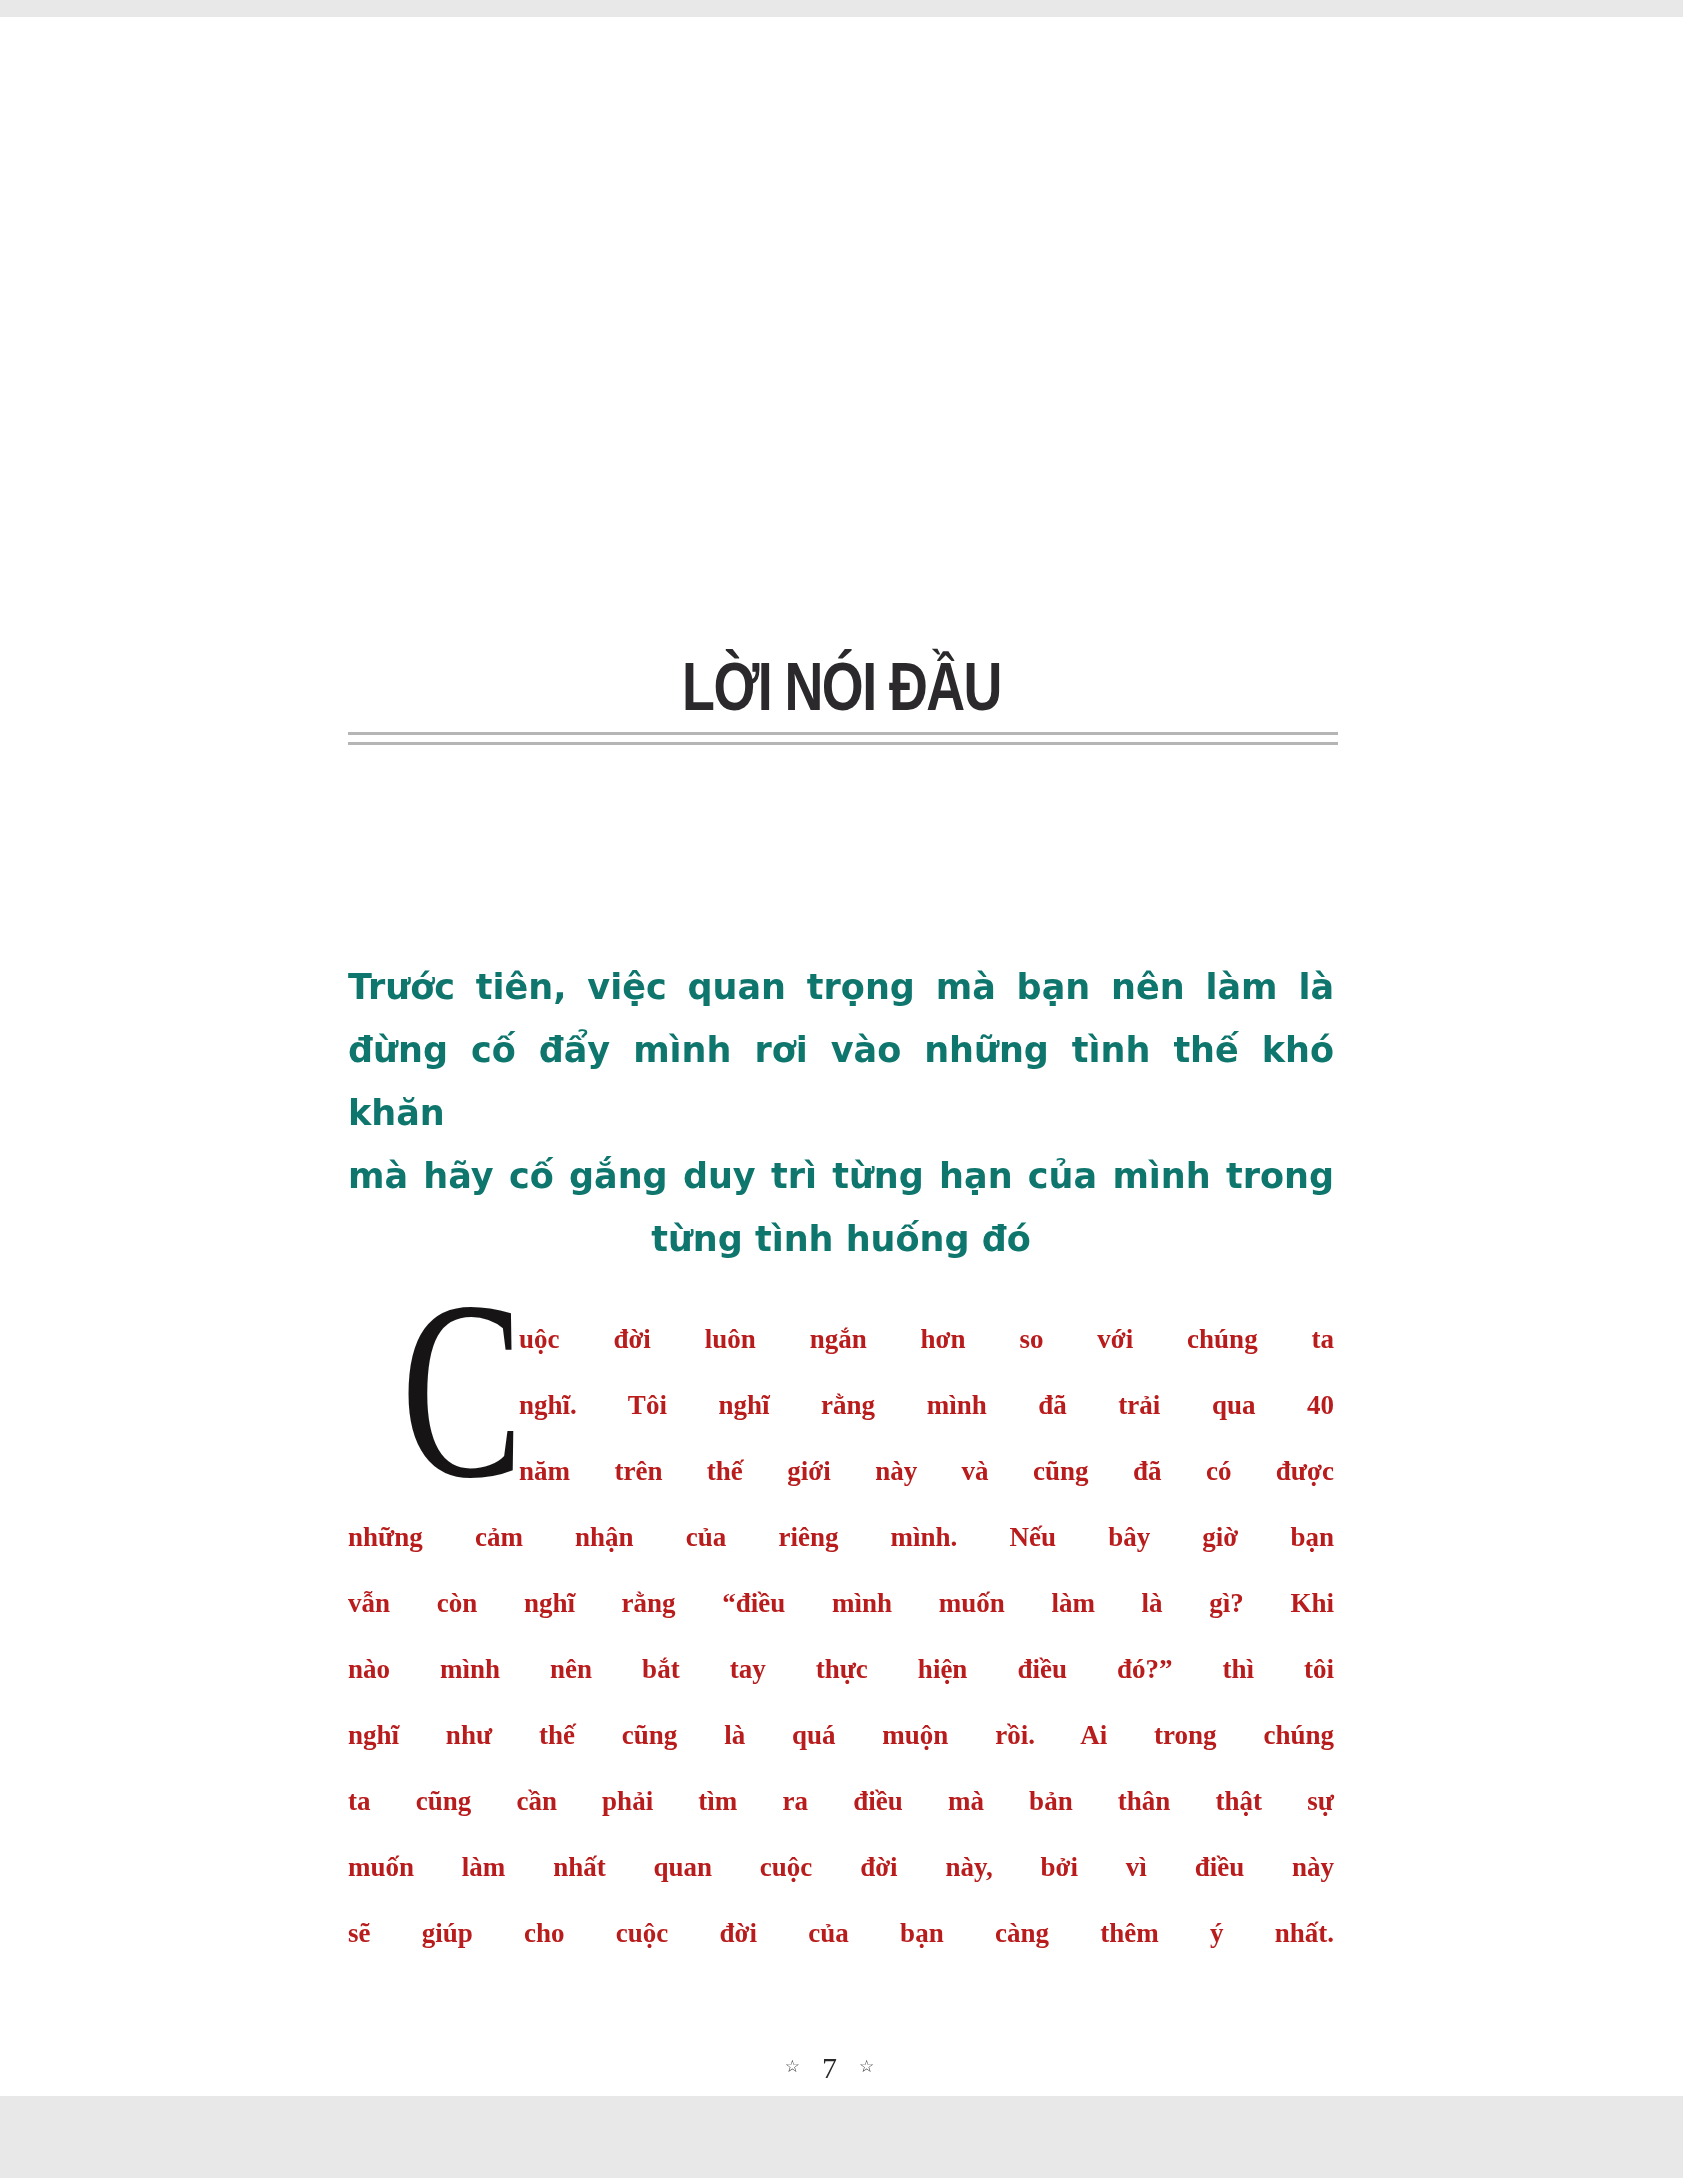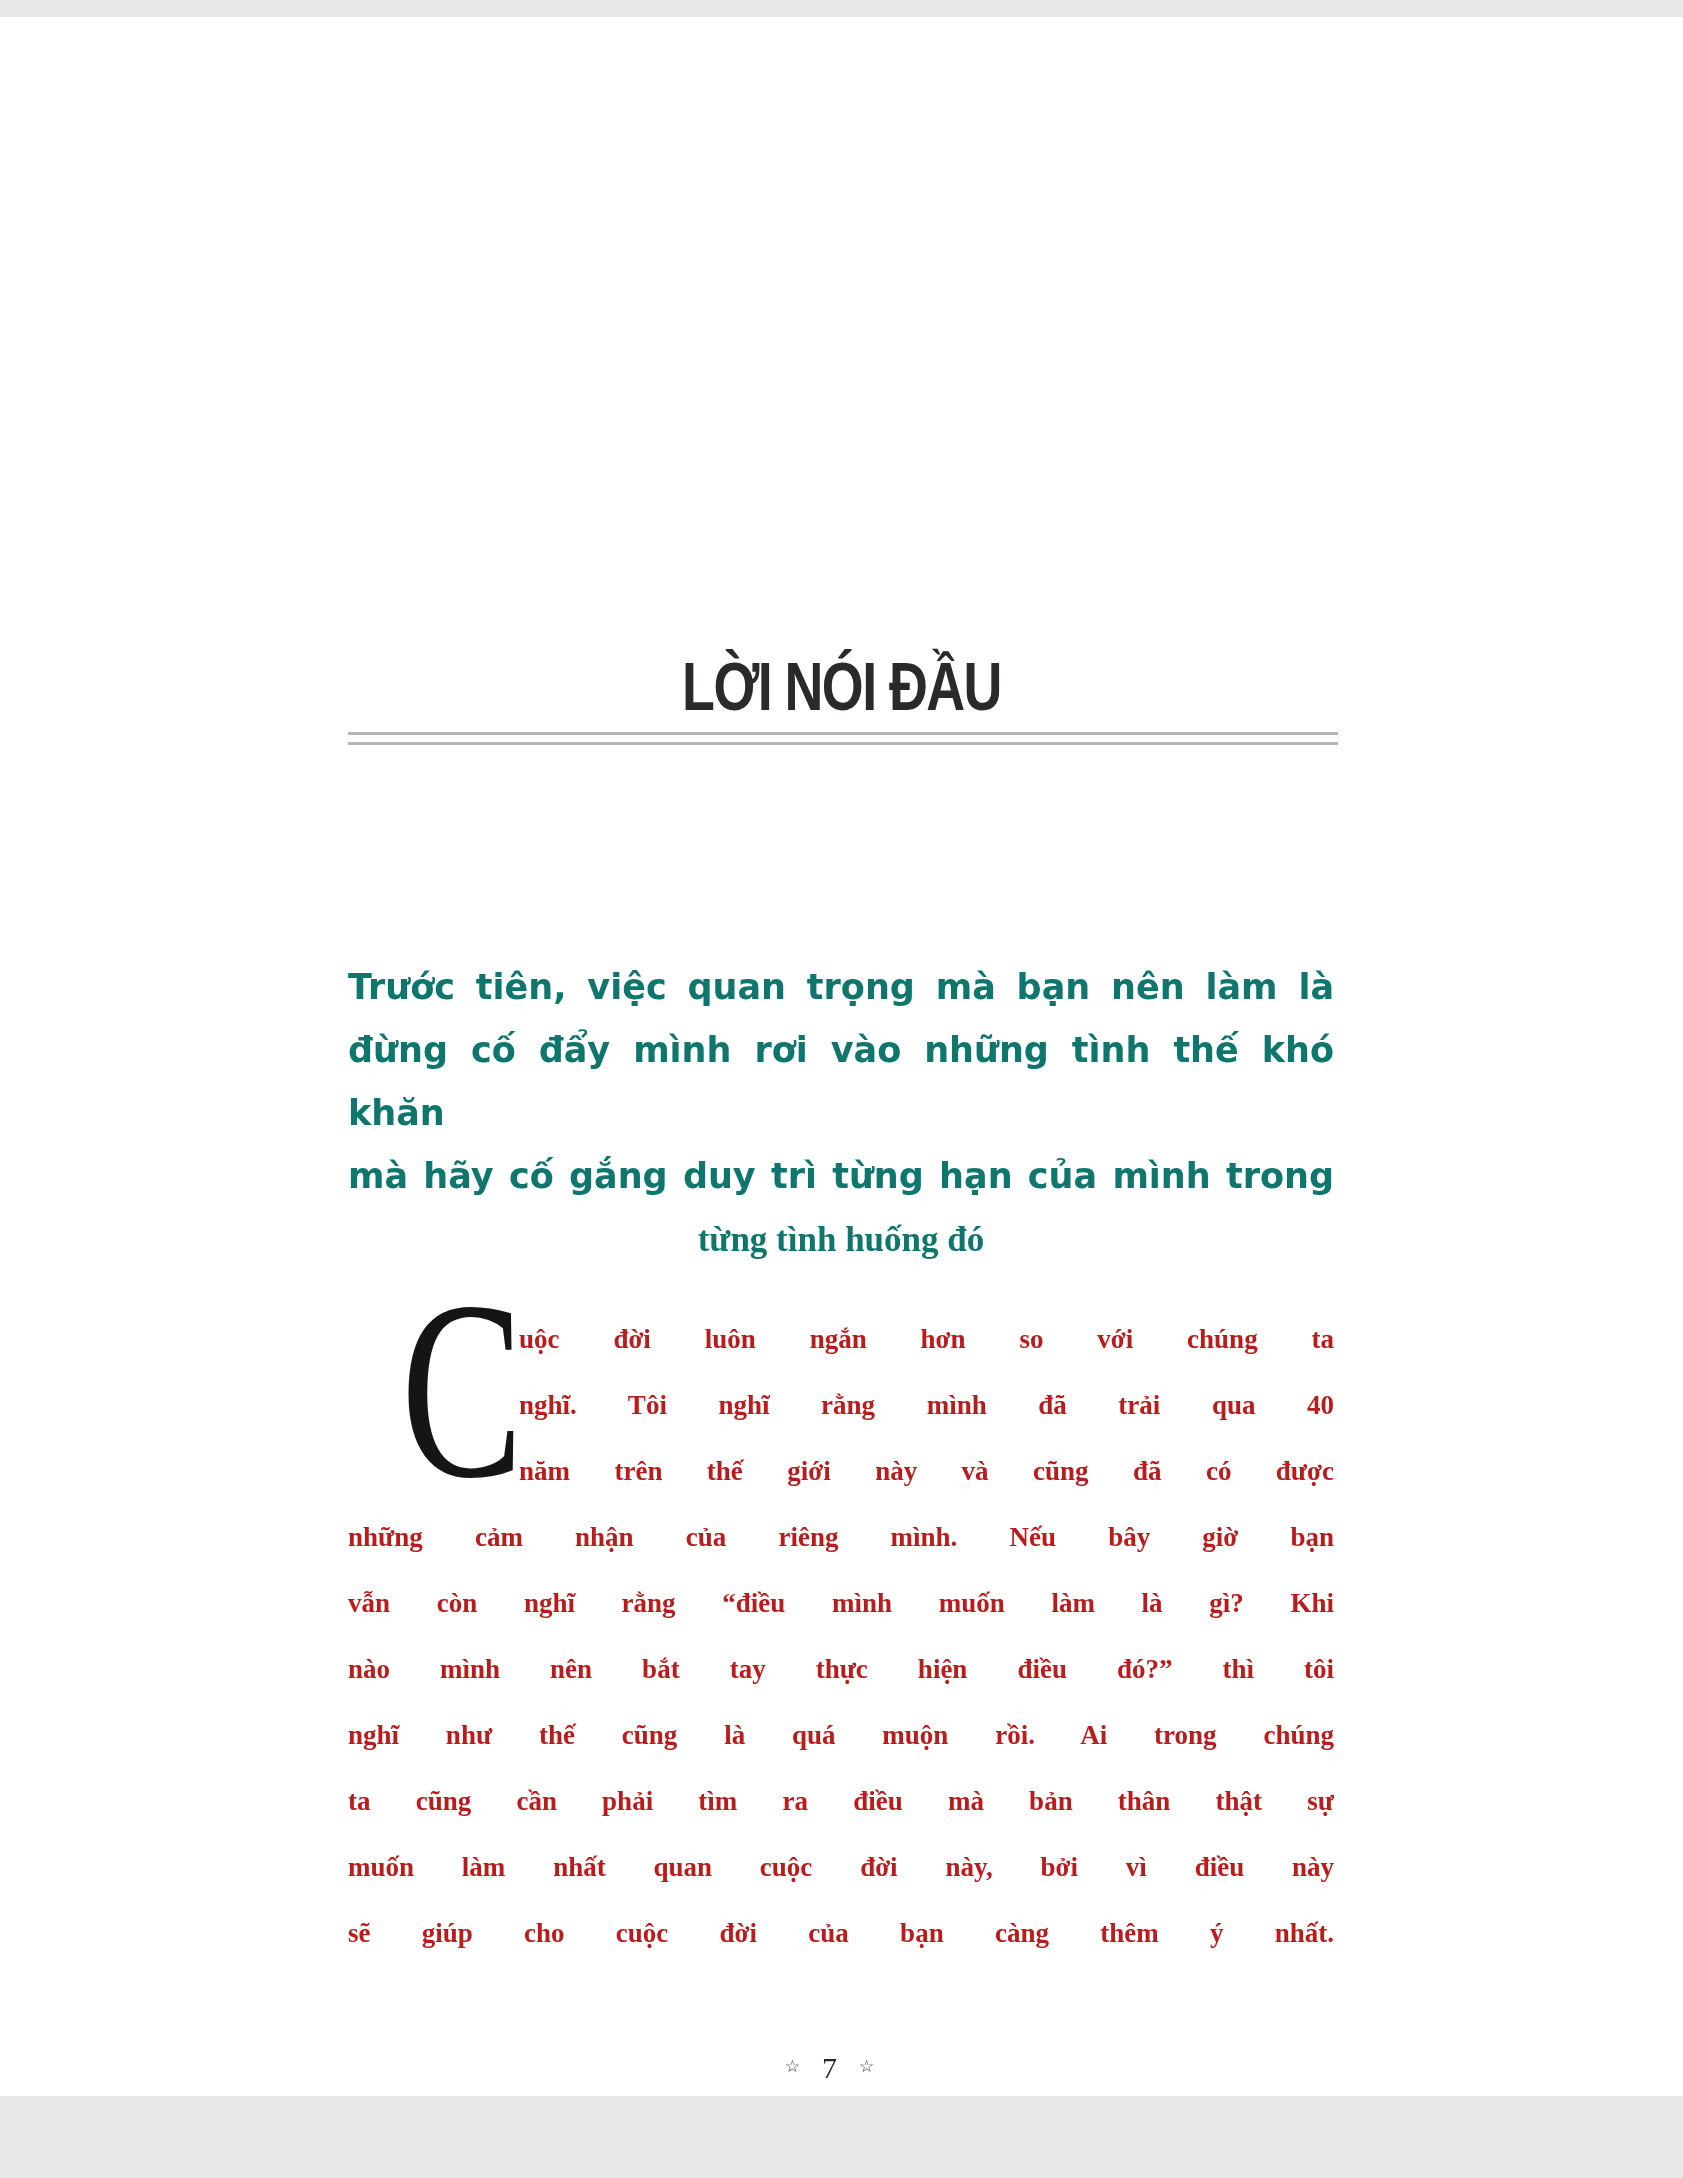--- a/index.html
+++ b/index.html
@@ -45,21 +45,20 @@
     line-height:63px;
     color:#0f766e;
   }
   .epigraph .eline{
     text-align:justify;
     text-align-last:justify;
   }
   .epigraph .eline.center-last{
     text-align:center;
     text-align-last:center;
-    font-family:Liberation Serif, serif;
   }
   
   .body-block{
     position:absolute;
     top:1289px;left:348px;width:986px;
     font-family:"Liberation Serif", serif;
     font-size:27px;
     line-height:66px;
     color:#b91c1c;
     font-weight:bold;

